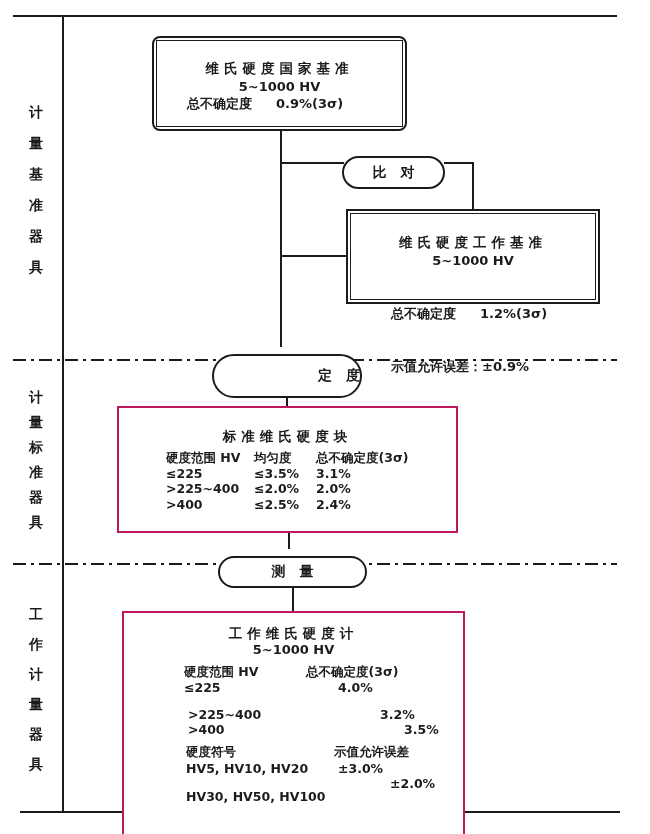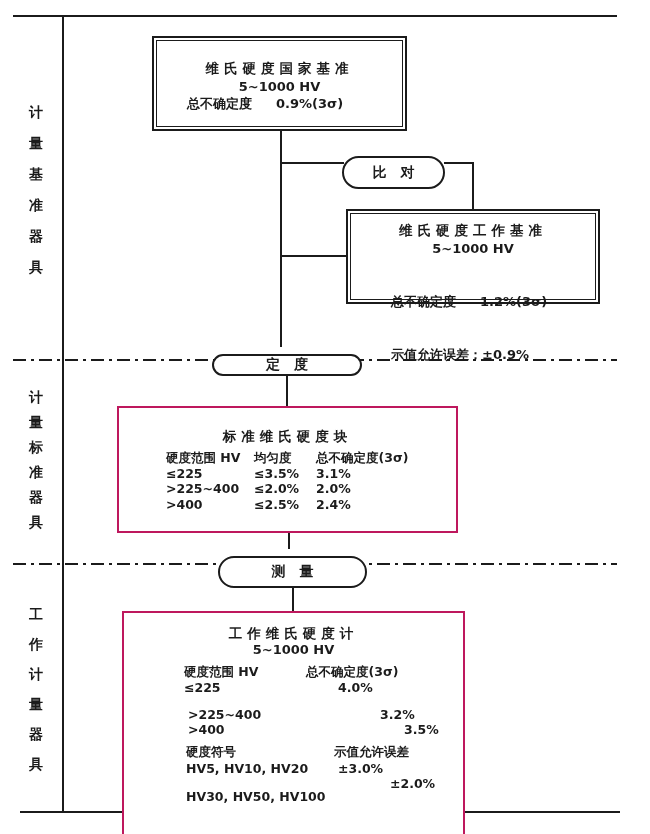--- a/index.html
+++ b/index.html
@@ -48,21 +48,21 @@
     border:2px solid #1b1b1b; border-radius:999px;
     display:flex; align-items:center; justify-content:center;
     font-size:14px; z-index:5;margin-top:8px;
   }
 
   .t-title { font-size:13.5px; letter-spacing:5px; white-space:nowrap; }
   .t-line  { font-size:13px; line-height:17px; white-space:nowrap; }
 
   .nat-pad { padding-top:19px; }
   .left-pad32 { text-align:left; padding-left:30px; }
-  .ws-pad { padding-top:8px; }
+  .ws-pad { padding-top:20px; }
   .left-pad40 { text-align:left; padding-left:40px;margin-top:36px; }
   .gap-val { margin-left:24px; }
 
   
   .blocks-title { position:absolute; left:0; right:0; top:20px; text-align:center; }
   .blocks-grid {
     position:absolute; left:47px; top:42px; right:4px;
     display:grid; grid-template-columns:88px 62px 1fr;
   }
   .blocks-grid span { font-size:12.5px; line-height:15.5px; white-space:nowrap; }
@@ -110,21 +110,21 @@
 
   <div class="conn" style="left:280px; top:130px; width:2px; height:217px;"></div>
   <div class="conn" style="left:280px; top:162px; width:64px; height:2px;"></div>
   <div class="conn" style="left:444px; top:162px; width:30px; height:2px;"></div>
   <div class="conn" style="left:472px; top:162px; width:2px; height:48px;"></div>
   <div class="conn" style="left:280px; top:255px; width:67px; height:2px;"></div>
   <div class="conn" style="left:286px; top:374px; width:2px; height:33px;"></div>
   <div class="conn" style="left:288px; top:531px; width:2px; height:18px;"></div>
   <div class="conn" style="left:292px; top:579px; width:2px; height:33px;"></div>
 
-  <div class="dbox" style="left:152px; top:36px; width:255px; height:95px;">
+  <div class="dbox" style="left:152px; top:36px; width:255px; height:95px;border-radius:8px;">
     <div class="inner nat-pad">
       <div class="t-title">维氏硬度国家基准</div>
       <div class="t-line">5~1000 HV</div>
       <div class="t-line left-pad32">
         <span>总不确定度</span><span class="gap-val">0.9%(3σ)</span>
       </div>
     </div>
   </div>
 
   <div class="stadium" style="left:342px; top:148px; width:103px; height:33px;">
@@ -137,21 +137,21 @@
       <div class="t-line">5~1000 HV</div>
       <div class="t-line left-pad40">
         <span>总不确定度</span><span class="gap-val">1.2%(3σ)</span>
       </div>
       <div class="t-line left-pad40">
         <span>示值允许误差：</span><span>±0.9%</span>
       </div>
     </div>
   </div>
 
-  <div class="stadium" style="left:212px; top:346px; width:150px; height:22px;">
+  <div class="stadium" style="left:212px; top:346px; width:150px; height:44px;justify-content:flex-end;">
     <span>定　度</span>
   </div>
 
   <div class="sbox" style="left:117px; top:406px; width:341px; height:127px;">
     <div class="blocks-title t-title">标准维氏硬度块</div>
     <div class="blocks-grid">
       <span>硬度范围 HV</span>
       <span>均匀度</span>
       <span>总不确定度(3σ)</span>
       <span>≤225</span>

